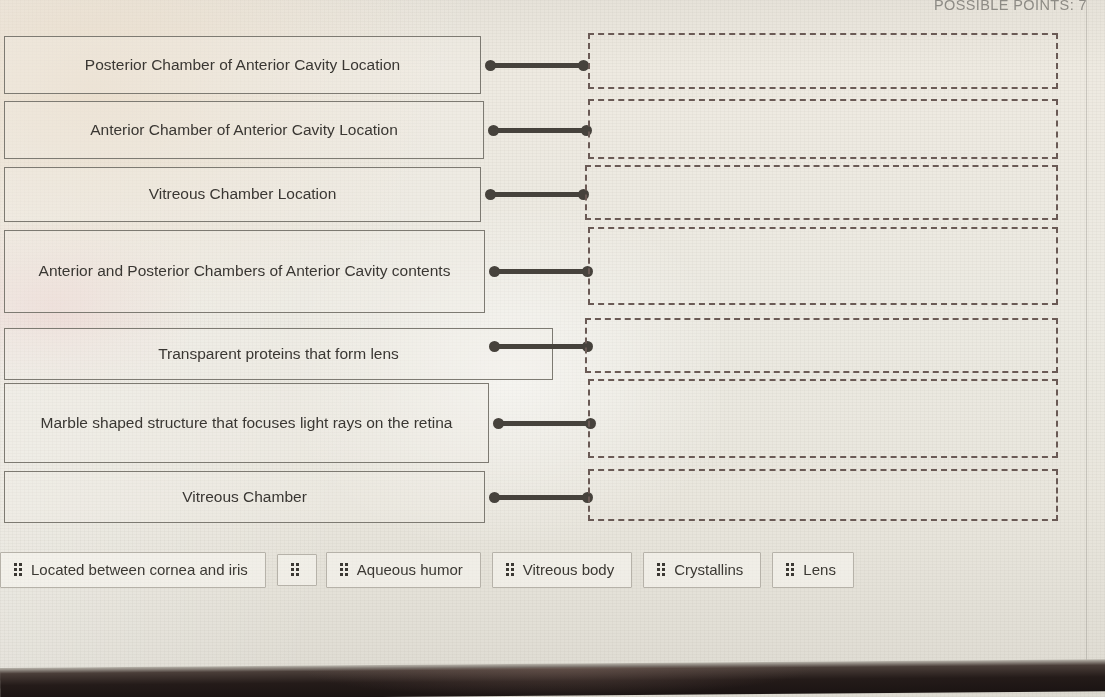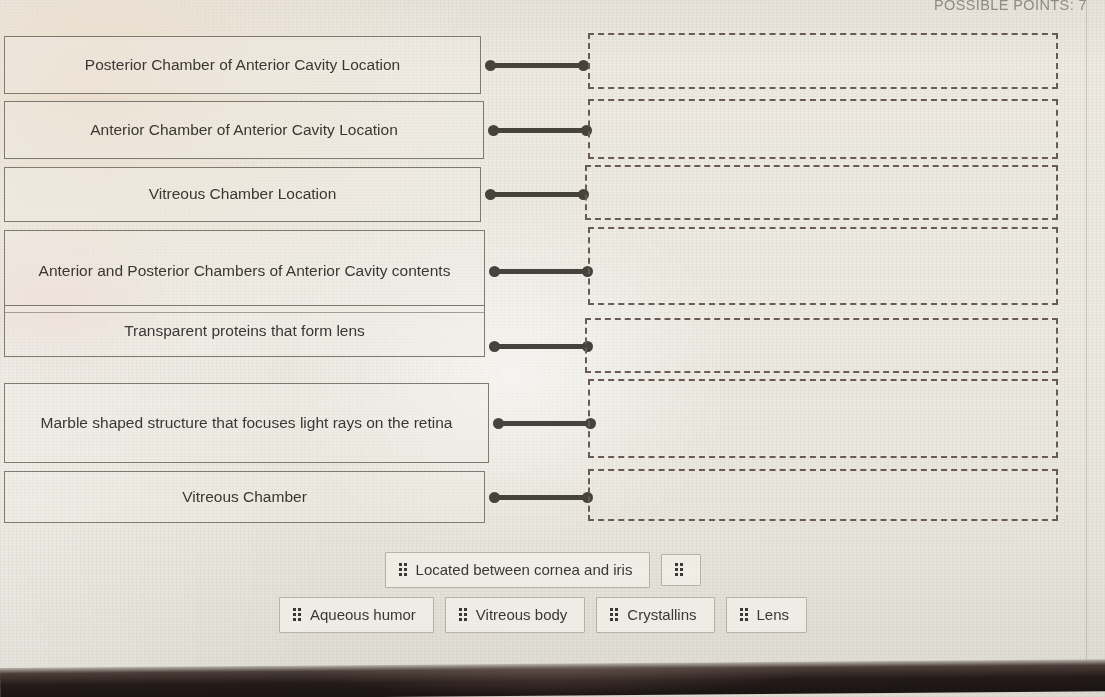--- a/index.html
+++ b/index.html
@@ -164,21 +164,21 @@
     background: transparent;
   }
 
   
   #answer-bank {
     position: absolute;
     left: 0;
     top: 552px;
     width: 1086px;
     display: flex;
-    flex-direction: column;
+    flex-direction: row;
     align-items: center;
     gap: 9px;
   }
   .bank-row {
     display: flex;
     justify-content: center;
     align-items: center;
     gap: 11px;
   }
   .bank-chip {
@@ -257,21 +257,21 @@
         <span>Anterior and Posterior Chambers of Anterior Cavity contents</span>
       </div>
       <div class="connector" style="left: 489px; width: 104px; top: 262.5px;">
         <div class="bar" style="width: 96px;"></div>
         <div class="dot start"></div>
         <div class="dot end"></div>
       </div>
       <div class="dropzone" style="left: 588px; top: 227px; width: 470px; height: 78px;"></div>
     </div>
     <div class="match-row" style="top: 0px;">
-      <div class="term-box" style="top: 305px; width: 481px; height: 52px;">
+      <div class="term-box" style="top: 328px; width: 549px; height: 52px;">
         <span>Transparent proteins that form lens</span>
       </div>
       <div class="connector" style="left: 489px; width: 104px; top: 337px;">
         <div class="bar" style="width: 96px;"></div>
         <div class="dot start"></div>
         <div class="dot end"></div>
       </div>
       <div class="dropzone" style="left: 585px; top: 318px; width: 473px; height: 55px;"></div>
     </div>
     <div class="match-row" style="top: 0px;">

